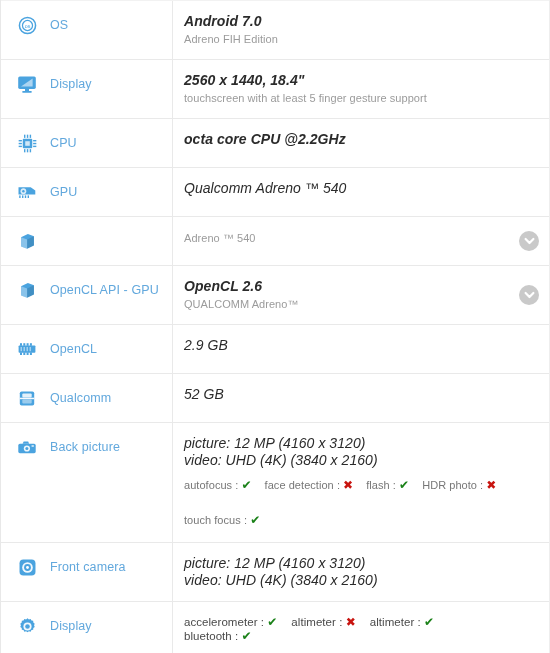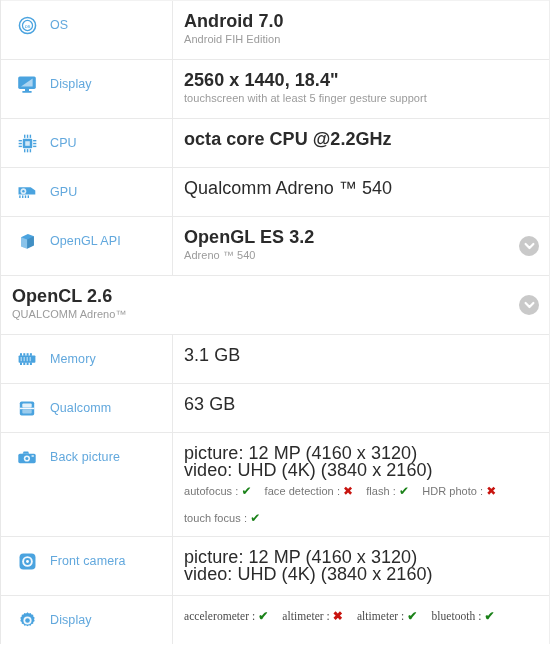--- a/index.html
+++ b/index.html
@@ -64,40 +64,41 @@
 
   
   .value-cell {
     flex: 1;
     box-sizing: border-box;
     padding: 12px 34px 12px 11px;
     position: relative;
     min-width: 0;
   }
   .v-primary {
-    font-size: 18px;
+    font-size: 14px;
     color: #2b2b2b;
     line-height: 17px;
     font-weight: 600;
     letter-spacing: 0.05px;
+    font-style: italic;
   }
   .v-primary.thin { font-weight: 400; }
   .v-secondary {
     font-size: 11px;
     color: #9b9b9b;
     line-height: 16px;
     margin-top: 1px;
     letter-spacing: 0.05px;
   }
 
   
   .flag-line {
     font-size: 11px;
     color: #777777;
-    line-height: 12px;
+    line-height: 20px;
     margin-top: 6px;
     letter-spacing: 0.05px;
   }
   .flag-line.spaced { margin-top: 15px; }
   .flag {
     display: inline-block;
     margin-right: 13px;
     white-space: nowrap;
   }
   .flag:last-child { margin-right: 0; }
@@ -115,21 +116,21 @@
   
   .features-list { padding-top: 1px; }
   .features-list .flag-line {
     font-size: 11.5px;
     color: #4a4a4a;
     margin-top: 0;
     margin-bottom: 18px;
     line-height: 14px;
   }
   .features-list .flag-line:last-child { margin-bottom: 2px; }
-  .features-list .flag { margin-right: 14px; font-family: Liberation Serif, serif; }
+  .features-list .flag { margin-right: 14px; }
 
   
   .chevron {
     position: absolute;
     right: 10px;
     top: 50%;
     margin-top: -10px;
     width: 20px;
     height: 20px;
     border-radius: 50%;
@@ -152,21 +153,21 @@
         <svg width="19" height="19" viewBox="0 0 20 20">
           <circle cx="10" cy="10" r="8.5" fill="none" stroke="#4aa3df" stroke-width="1.6"></circle>
           <circle cx="10" cy="10" r="5.3" fill="none" stroke="#4aa3df" stroke-width="1.3"></circle>
           <text x="10" y="12.6" font-size="5.6" fill="#4aa3df" text-anchor="middle" font-family="Liberation Sans, sans-serif">os</text>
         </svg>
       </span>
       <span class="label-text">OS</span>
     </div>
     <div class="value-cell">
       <div class="v-primary">Android 7.0</div>
-      <div class="v-secondary">Android FIH Edition</div>
+      <div class="v-secondary">Adreno FIH Edition</div>
     </div>
   </div>
 
   <div class="spec-row">
     <div class="label-cell">
       <span class="icon-wrap">
         <svg width="20" height="19" viewBox="0 0 20 19">
           <rect x="1.2" y="1.5" width="17.6" height="12.4" rx="1.6" fill="#4aa3df"></rect>
           <path d="M4 11.6 L15.6 3.6 L15.6 11.6 Z" fill="#ffffff" opacity="0.55"></path>
           <rect x="8" y="14" width="4" height="2.3" fill="#4aa3df"></rect>
@@ -234,36 +235,44 @@
 
   <div class="spec-row">
     <div class="label-cell">
       <span class="icon-wrap">
         <svg width="19" height="19" viewBox="0 0 20 20">
           <path d="M3.2 5.4 L10.4 2.2 L16.8 4.6 L16.8 14.2 L9.6 17.6 L3.2 15.2 Z" fill="#4aa3df"></path>
           <path d="M3.2 5.4 L9.6 7.9 L9.6 17.6 L3.2 15.2 Z" fill="#ffffff" opacity="0.35"></path>
           <path d="M9.6 7.9 L16.8 4.6 L16.8 14.2 L9.6 17.6 Z" fill="#000000" opacity="0.12"></path>
         </svg>
       </span>
-      <span class="label-text">OpenGL API</span>
-    </div>
-    <div class="value-cell">
-      <div class="v-primary">OpenGL ES 3.2</div>
+    </div>
+    <div class="value-cell">
       <div class="v-secondary">Adreno ™ 540</div>
       <div class="chevron">
         <span>
           <svg width="11" height="8" viewBox="0 0 11 8">
             <path d="M1.6 2 L5.5 6 L9.4 2" fill="none" stroke="#ffffff" stroke-width="2.2" stroke-linecap="round" stroke-linejoin="round"></path>
           </svg>
         </span>
       </div>
     </div>
   </div>
 
   <div class="spec-row">
+    <div class="label-cell">
+      <span class="icon-wrap">
+        <svg width="19" height="19" viewBox="0 0 20 20">
+          <path d="M3.2 5.4 L10.4 2.2 L16.8 4.6 L16.8 14.2 L9.6 17.6 L3.2 15.2 Z" fill="#4aa3df"></path>
+          <path d="M3.2 5.4 L9.6 7.9 L9.6 17.6 L3.2 15.2 Z" fill="#ffffff" opacity="0.35"></path>
+          <path d="M9.6 7.9 L16.8 4.6 L16.8 14.2 L9.6 17.6 Z" fill="#000000" opacity="0.12"></path>
+        </svg>
+      </span>
+      <span class="label-text">OpenCL API - GPU</span>
+    </div>
     <div class="value-cell">
       <div class="v-primary">OpenCL 2.6</div>
       <div class="v-secondary">QUALCOMM Adreno™</div>
       <div class="chevron">
         <span>
           <svg width="11" height="8" viewBox="0 0 11 8">
             <path d="M1.6 2 L5.5 6 L9.4 2" fill="none" stroke="#ffffff" stroke-width="2.2" stroke-linecap="round" stroke-linejoin="round"></path>
           </svg>
         </span>
       </div>
@@ -286,41 +295,41 @@
             <rect x="12.9" y="11.4" width="2" height="2.6"></rect>
           </g>
           <g fill="#ffffff" opacity="0.6">
             <rect x="3.6" y="6" width="1.2" height="4.2"></rect>
             <rect x="6.6" y="6" width="1.2" height="4.2"></rect>
             <rect x="9.6" y="6" width="1.2" height="4.2"></rect>
             <rect x="12.6" y="6" width="1.2" height="4.2"></rect>
           </g>
         </svg>
       </span>
-      <span class="label-text">Memory</span>
-    </div>
-    <div class="value-cell">
-      <div class="v-primary thin">3.1 GB</div>
+      <span class="label-text">OpenCL</span>
+    </div>
+    <div class="value-cell">
+      <div class="v-primary thin">2.9 GB</div>
     </div>
   </div>
 
   <div class="spec-row">
     <div class="label-cell">
       <span class="icon-wrap">
         <svg width="18" height="19" viewBox="0 0 18 19">
           <rect x="1.8" y="2.4" width="14.4" height="14.2" rx="1.8" fill="#4aa3df"></rect>
           <rect x="4.3" y="4.6" width="9.4" height="3.9" rx="1" fill="#ffffff" opacity="0.85"></rect>
           <rect x="4.3" y="10.4" width="9.4" height="4.2" rx="1" fill="#ffffff" opacity="0.45"></rect>
           <rect x="1.8" y="8.7" width="14.4" height="1.5" fill="#ffffff" opacity="0.95"></rect>
         </svg>
       </span>
       <span class="label-text">Qualcomm</span>
     </div>
     <div class="value-cell">
-      <div class="v-primary thin">63 GB</div>
+      <div class="v-primary thin">52 GB</div>
     </div>
   </div>
 
   <div class="spec-row">
     <div class="label-cell">
       <span class="icon-wrap">
         <svg width="20" height="17" viewBox="0 0 20 17">
           <rect x="1.3" y="4.8" width="17.4" height="9.4" rx="1.6" fill="#4aa3df"></rect>
           <path d="M5.6 4.8 L6.7 2.6 L11.2 2.6 L12.1 4.8 Z" fill="#4aa3df"></path>
           <circle cx="9.9" cy="9.5" r="3.1" fill="#ffffff" opacity="0.9"></circle>

